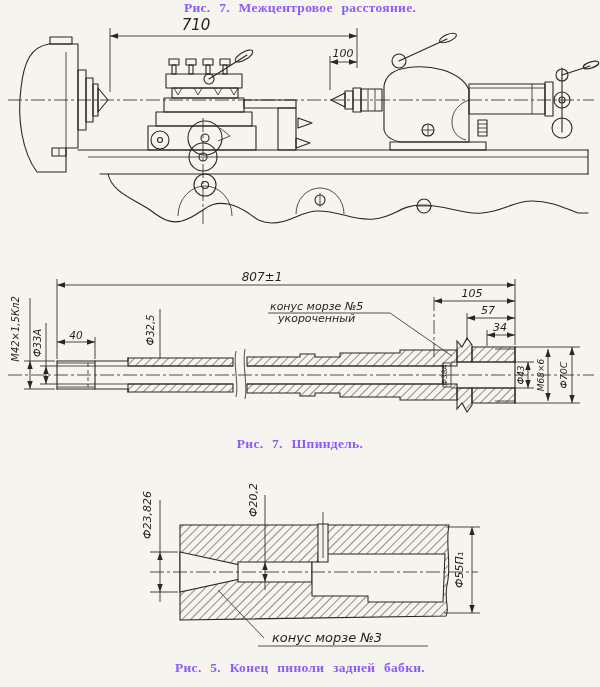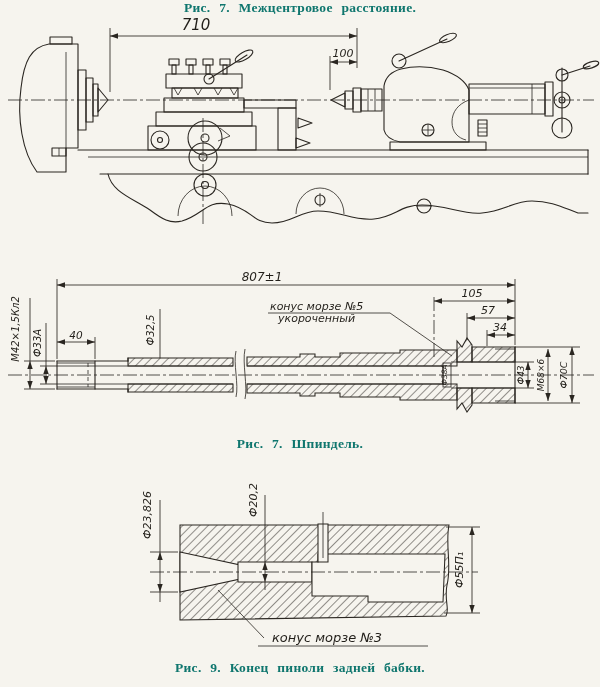--- a/index.html
+++ b/index.html
@@ -1,21 +1,21 @@
 <!DOCTYPE html>
 <html><head>
 <meta charset="utf-8">
 <style>
   html,body{margin:0;padding:0;}
   body{width:600px;height:687px;background:#f6f4ee;position:relative;overflow:hidden;
        font-family:"DejaVu Sans",sans-serif;}
   .fig{position:absolute;left:0;}
   .caption{position:absolute;left:0;width:600px;text-align:center;
            font-family:"Liberation Serif",serif;font-weight:bold;font-size:13.5px;
-           color:#0f766e;word-spacing:5px;letter-spacing:.3px;}
+           color:#8b5cf6;word-spacing:5px;letter-spacing:.3px;}
   svg{display:block;}
   .ln{stroke:#2a2621;stroke-width:1.1;fill:none;stroke-linecap:round;stroke-linejoin:round;}
   .thin{stroke:#2a2621;stroke-width:.8;fill:none;}
   .cl{stroke:#2a2621;stroke-width:.8;fill:none;stroke-dasharray:14 3 3 3;}
   .dash{stroke:#2a2621;stroke-width:.8;fill:none;stroke-dasharray:4 3;}
   .dim{stroke:#2a2621;stroke-width:.85;fill:none;}
   .hatch{fill:url(#hatchp);stroke:#2a2621;stroke-width:1.05;}
   .paper{fill:#f6f4ee;stroke:#2a2621;stroke-width:1.05;}
   text{fill:#221f1a;font-family:"DejaVu Sans",sans-serif;font-style:italic;stroke:none;}
 </style>
@@ -306,13 +306,13 @@
     <use href="#ah" transform="translate(472,57) rotate(-90)"></use>
     <use href="#ah" transform="translate(472,143) rotate(90)"></use>
     <text transform="rotate(-90 463 100)" x="463" y="100" text-anchor="middle" font-size="11">Ф55П₁</text>
   </g>
   <g>
     <line class="thin" x1="218" y1="120" x2="264" y2="168"></line>
     <line class="thin" x1="258" y1="176" x2="428" y2="176"></line>
     <text x="272" y="172" font-size="13">конус морзе №3</text>
   </g>
 </svg>
-<div class="caption" style="top:660px">Рис. 9. Конец пиноли задней бабки.</div>
+<div class="caption" style="top:660px">Рис. 5. Конец пиноли задней бабки.</div>
 
 </body></html>

